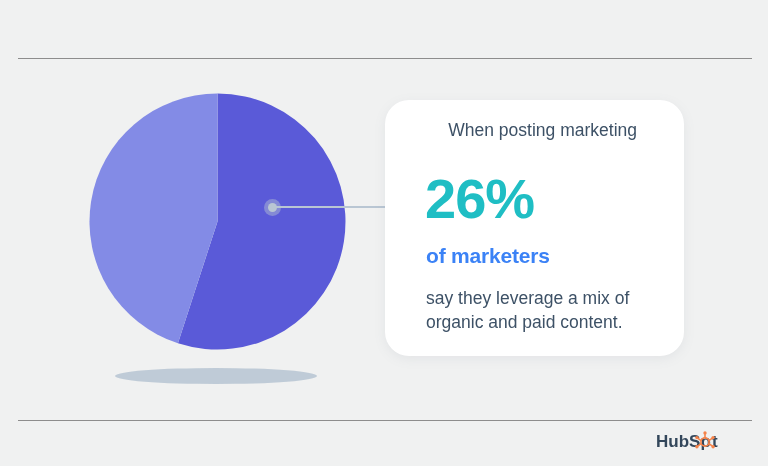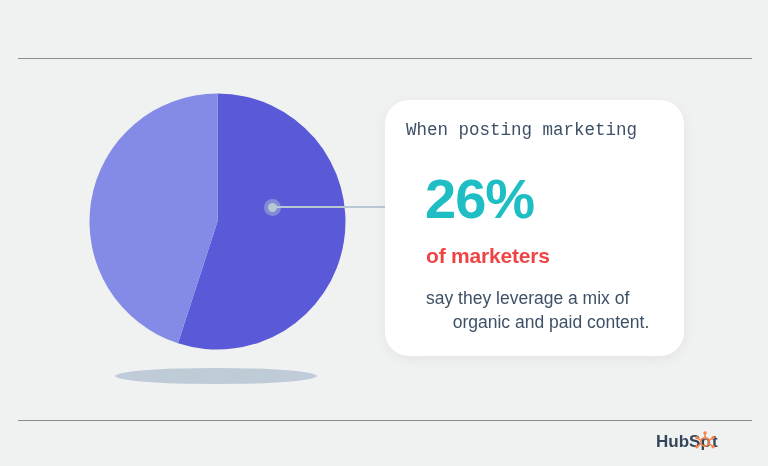--- a/index.html
+++ b/index.html
@@ -105,52 +105,51 @@
   }
   .stat-lead {
     position: absolute;
     right: 47px;
     top: 18px;
     width: 235px;
     text-align: right;
     font-size: 17.5px;
     line-height: 24px;
     color: #3d5166;
-    font-family: Liberation Mono, monospace;
   }
   .stat-lead-line2 { display: block; }
   .stat-value {
     position: absolute;
     left: 40px;
     top: 71px;
     font-size: 56px;
     font-weight: bold;
     color: #1fbec4;
     letter-spacing: -1px;
     line-height: 1;
   }
   .stat-unit {
     position: absolute;
     left: 41px;
     top: 144px;
     font-size: 21px;
     font-weight: bold;
-    color: #ef4444;
+    color: #3b82f6;
     letter-spacing: -0.2px;
   }
   .stat-note {
     position: absolute;
     left: 41px;
     top: 186px;
     width: 250px;
     font-size: 17.5px;
     line-height: 24px;
     color: #3d5166;
   }
-  .stat-note-line2 { display: block; text-align: center; }
+  .stat-note-line2 { display: block; }
 
   
   .hubspot-logo {
     position: absolute;
     left: 656px;
     top: 430px;
     width: 64px;
     height: 22px;
   }
 </style>

